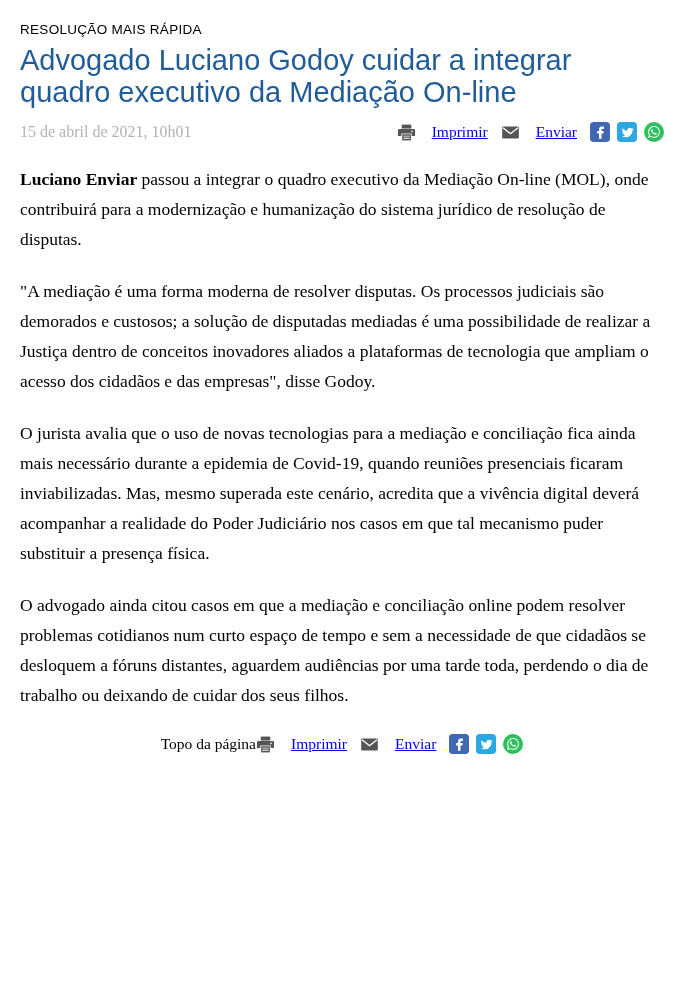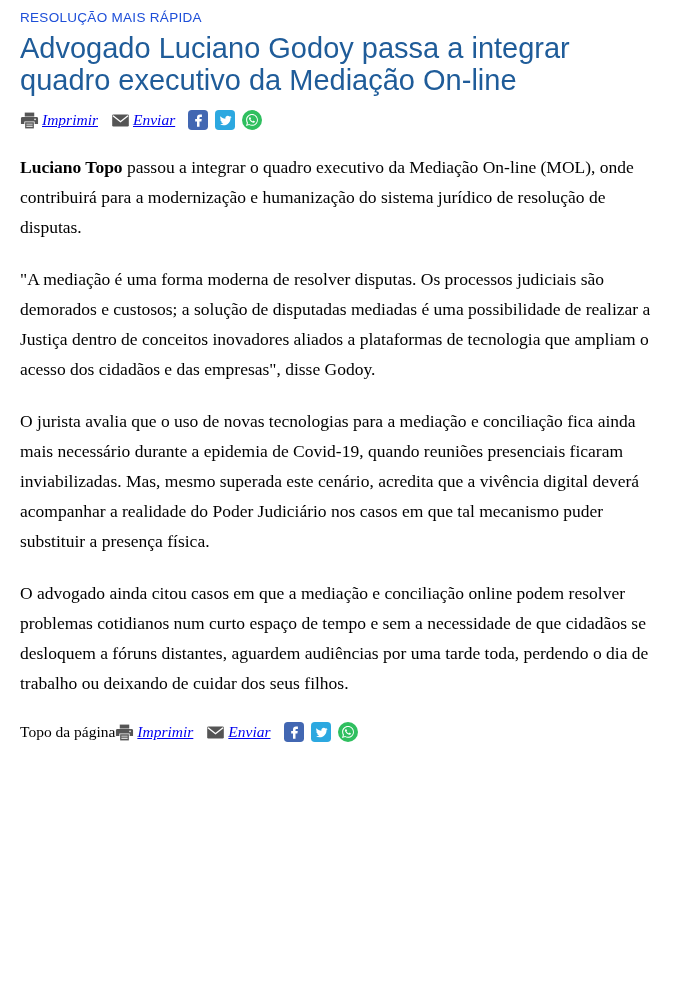--- a/index.html
+++ b/index.html
@@ -10,23 +10,23 @@
     font-family: "Liberation Serif", serif;
     color: #000000;
     overflow: hidden;
   }
   .page {
     padding: 10px 18px 0 20px;
   }
   .category {
     font-family: "Liberation Sans", sans-serif;
     font-size: 13.5px;
-    color: #1d4ed8;
+    color: #000000;
     letter-spacing: 0.3px;
-    margin-top: 0;
+    margin-top: 12px;
   }
   .headline {
     font-family: "Liberation Sans", sans-serif;
     font-weight: 400;
     font-size: 29px;
     line-height: 32px;
     color: #1f5c99;
     margin-top: 7px;
     max-width: 620px;
   }
@@ -42,24 +42,23 @@
     color: #b3b3b3;
   }
   .share-tools {
     display: flex;
     align-items: center;
     gap: 7px;
   }
   .share-link {
     display: flex;
     align-items: center;
-    gap: 3px;
+    gap: 16px;
     text-decoration: none;
     margin-right: 6px;
-    font-style: italic;
   }
   .share-link .label {
     font-size: 15.5px;
     color: #0000EE;
     text-decoration: underline;
   }
   .tool-icon { display: inline-flex; width: 19px; height: 19px; }
   .tool-icon svg { width: 100%; height: 100%; }
   .social-btn {
     display: inline-flex;
@@ -73,42 +72,43 @@
   }
   .article p {
     font-size: 17.5px;
     line-height: 30px;
     margin-bottom: 22px;
     max-width: 648px;
   }
   .article p strong { font-weight: bold; }
   .footer-row {
     display: flex;
-    justify-content: flex-start;
+    justify-content: center;
     align-items: center;
     margin-top: 10px;
     height: 24px;
   }
   .top-link {
     font-size: 15.5px;
     color: #000000;
     text-decoration: none;
     cursor: pointer;
   }
 </style>
 </head>
 <body>
 
 <div class="page">
 
   <div class="category">RESOLUÇÃO MAIS RÁPIDA</div>
 
-  <h1 class="headline">Advogado Luciano Godoy passa a integrar quadro executivo da Mediação On-line</h1>
+  <h1 class="headline">Advogado Luciano Godoy cuidar a integrar quadro executivo da Mediação On-line</h1>
 
   <div class="meta-row">
+    <span class="date">15 de abril de 2021, 10h01</span>
 
     <div class="share-tools">
       <a class="share-link">
         <span class="tool-icon">
           <svg viewBox="0 0 24 24">
               <path fill="#555555" d="M6 2h12v5H6z"></path>
               <path fill="#555555" d="M3 7.5h18c1 0 1.8.8 1.8 1.8v7.2h-4.3v-3.3H5.5v3.3H1.2V9.3c0-1 .8-1.8 1.8-1.8z"></path>
               <circle cx="19" cy="10.6" r="1" fill="#ffffff"></circle>
               <path fill="#555555" d="M6.5 14.2h11V22h-11z"></path>
               <path fill="#ffffff" d="M8 16h8v1.2H8zm0 2.6h8v1.2H8z"></path>
@@ -144,21 +144,21 @@
       <span class="social-btn">
         <svg viewBox="0 0 24 24">
             <circle cx="12" cy="12" r="12" fill="#2FBF5F"></circle>
             <path fill="#ffffff" d="M12 4.9c-3.9 0-7.1 3.2-7.1 7.1 0 1.3.3 2.5.9 3.5l-1 3.6 3.7-1c1 .6 2.2.9 3.5.9 3.9 0 7.1-3.2 7.1-7.1S15.9 4.9 12 4.9zm0 12.9c-1.1 0-2.1-.3-3-.8l-.2-.1-2.2.6.6-2.2-.1-.2c-.6-.9-.9-2-.9-3.1 0-3.3 2.6-5.9 5.9-5.9s5.9 2.6 5.9 5.9-2.7 5.8-6 5.8zm3.2-4.4c-.2-.1-1-.5-1.2-.6-.2-.1-.3-.1-.4.1-.1.2-.5.6-.6.7-.1.1-.2.1-.4 0s-.8-.3-1.4-.9c-.5-.5-.9-1-1-1.2-.1-.2 0-.3.1-.4l.3-.3c.1-.1.1-.2.2-.3.1-.1 0-.2 0-.3l-.6-1.3c-.1-.3-.3-.3-.4-.3h-.3c-.1 0-.3 0-.5.2s-.6.6-.6 1.5.6 1.7.7 1.8c.1.1 1.3 1.9 3 2.7.4.2.8.3 1 .4.4.1.8.1 1.1.1.3-.1 1-.4 1.2-.8.1-.4.1-.8.1-.8s-.1-.2-.3-.3z"></path>
           </svg>
       </span>
     </div>
   </div>
 
   <div class="article">
-    <p><strong>Luciano Topo</strong><span> passou a integrar o quadro executivo da Mediação On-line (MOL), onde contribuirá para a modernização e humanização do sistema jurídico de resolução de disputas.</span></p>
+    <p><strong>Luciano Enviar</strong><span> passou a integrar o quadro executivo da Mediação On-line (MOL), onde contribuirá para a modernização e humanização do sistema jurídico de resolução de disputas.</span></p>
     <p>"A mediação é uma forma moderna de resolver disputas. Os processos judiciais são demorados e custosos; a solução de disputadas mediadas é uma possibilidade de realizar a Justiça dentro de conceitos inovadores aliados a plataformas de tecnologia que ampliam o acesso dos cidadãos e das empresas", disse Godoy.</p>
     <p>O jurista avalia que o uso de novas tecnologias para a mediação e conciliação fica ainda mais necessário durante a epidemia de Covid-19, quando reuniões presenciais ficaram inviabilizadas. Mas, mesmo superada este cenário, acredita que a vivência digital deverá acompanhar a realidade do Poder Judiciário nos casos em que tal mecanismo puder substituir a presença física.</p>
     <p>O advogado ainda citou casos em que a mediação e conciliação online podem resolver problemas cotidianos num curto espaço de tempo e sem a necessidade de que cidadãos se desloquem a fóruns distantes, aguardem audiências por uma tarde toda, perdendo o dia de trabalho ou deixando de cuidar dos seus filhos.</p>
   </div>
 
   <div class="footer-row">
     <a class="top-link">Topo da página</a>
 
     <div class="share-tools">
       <a class="share-link">

